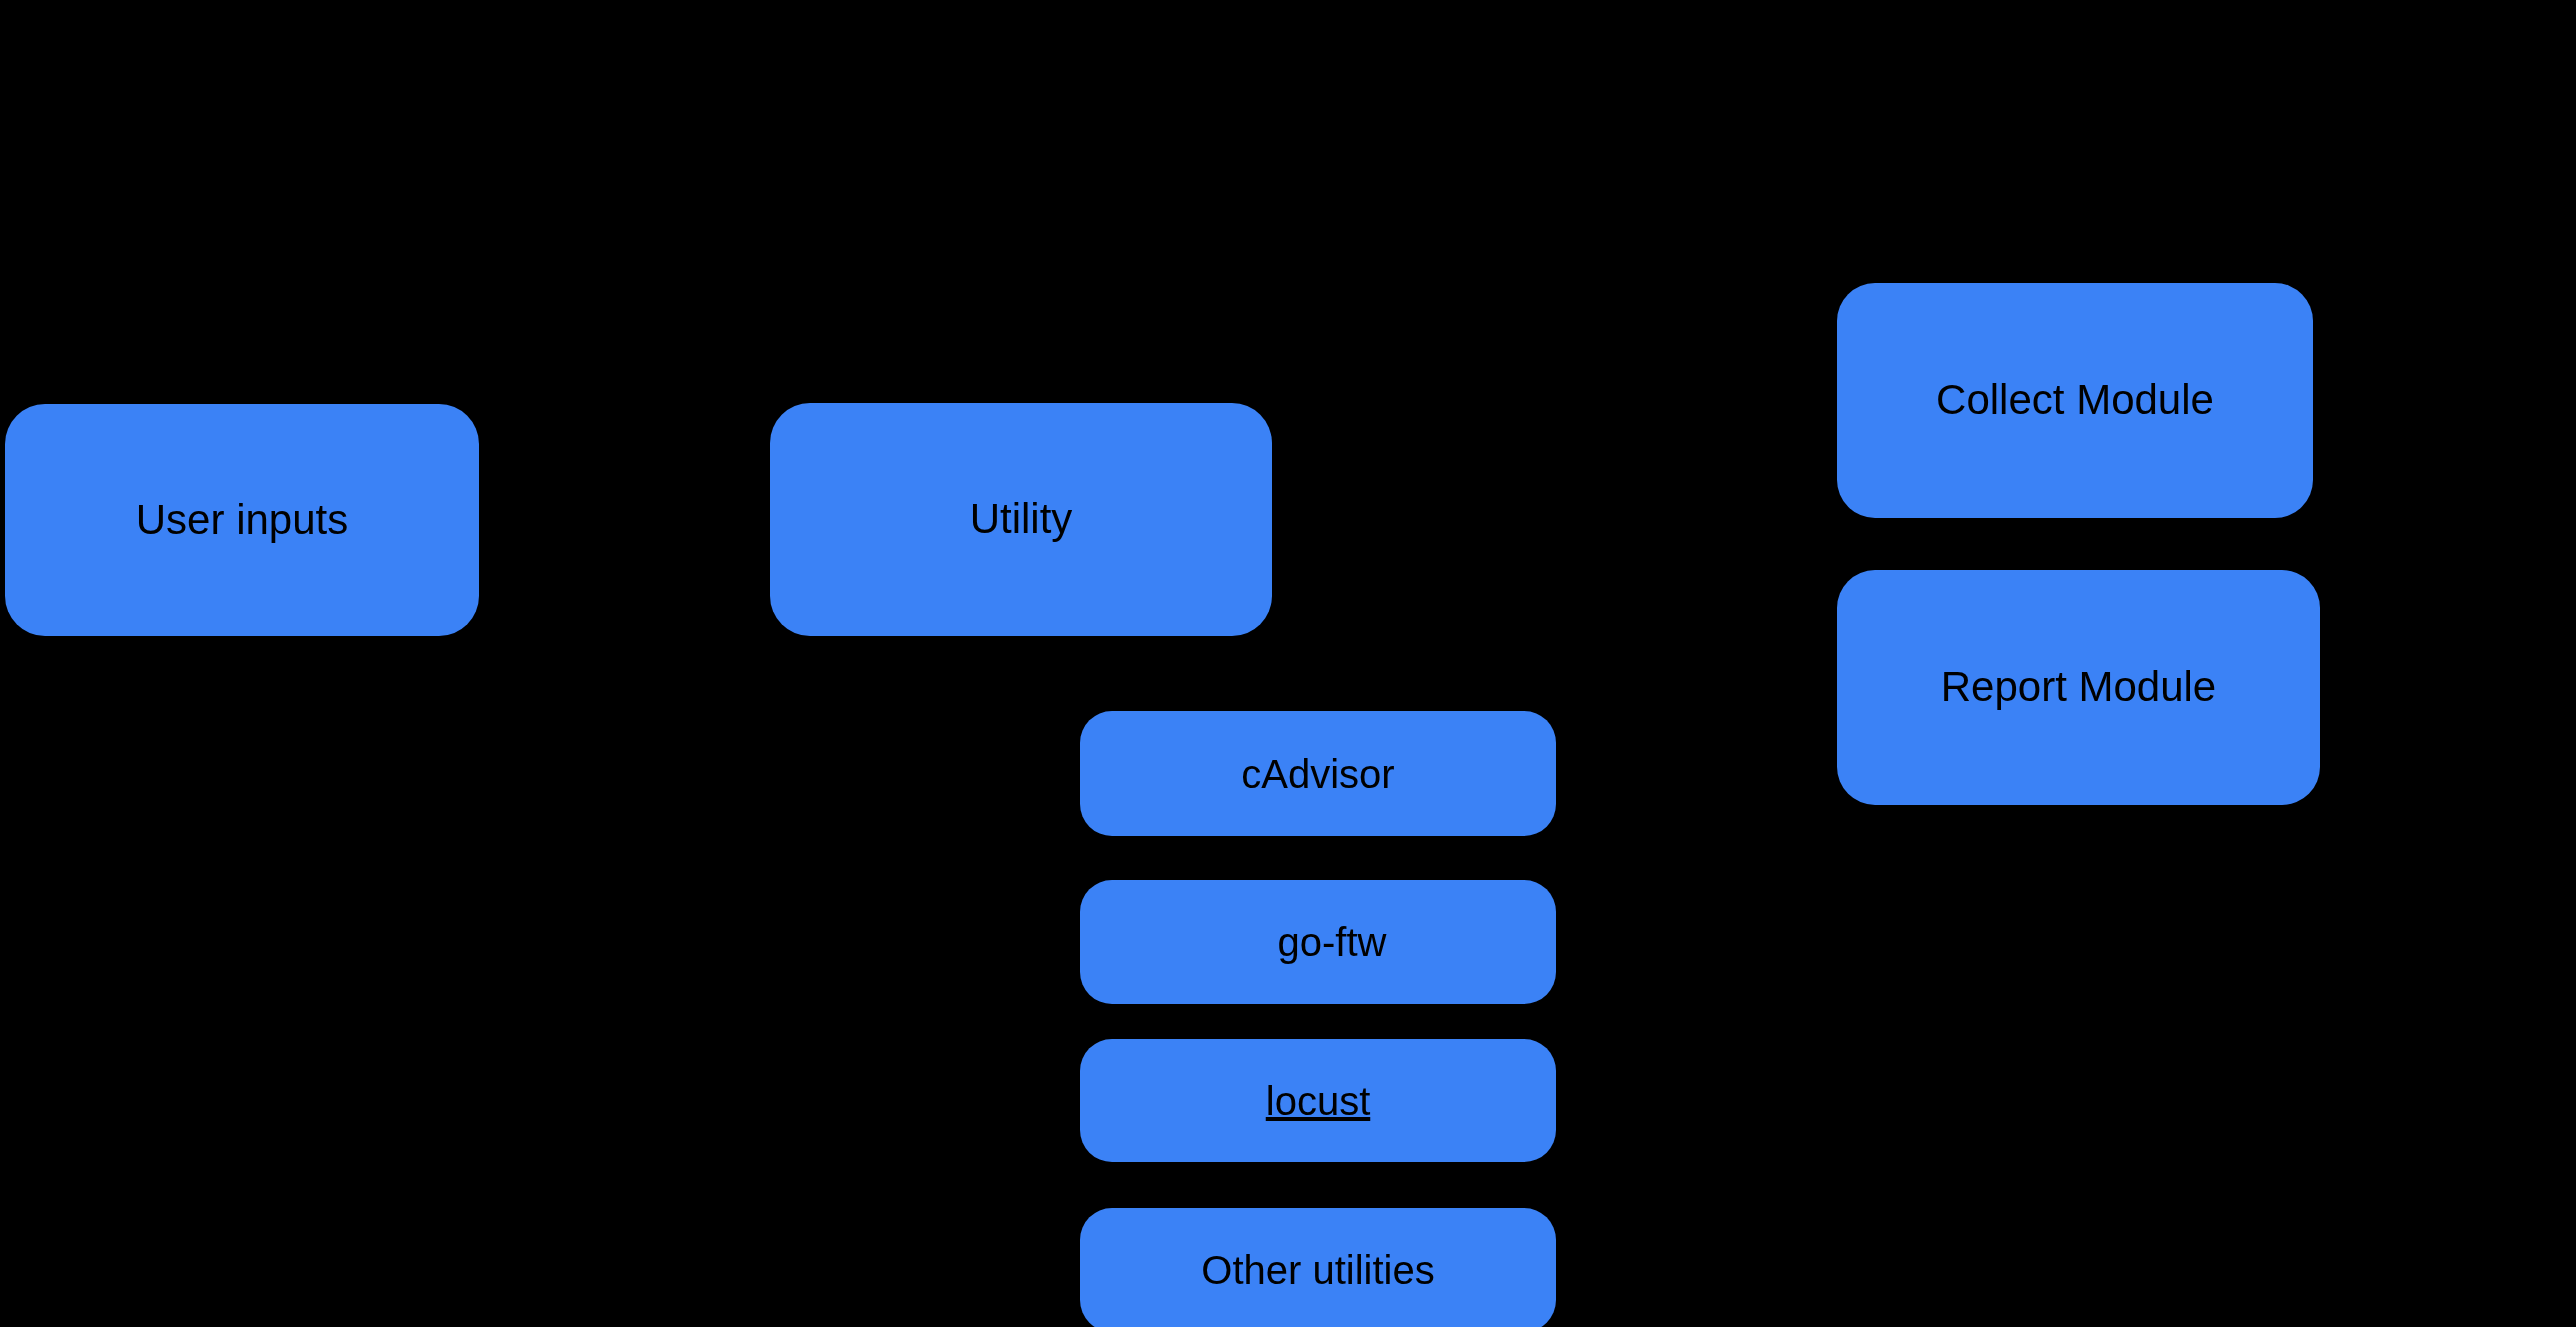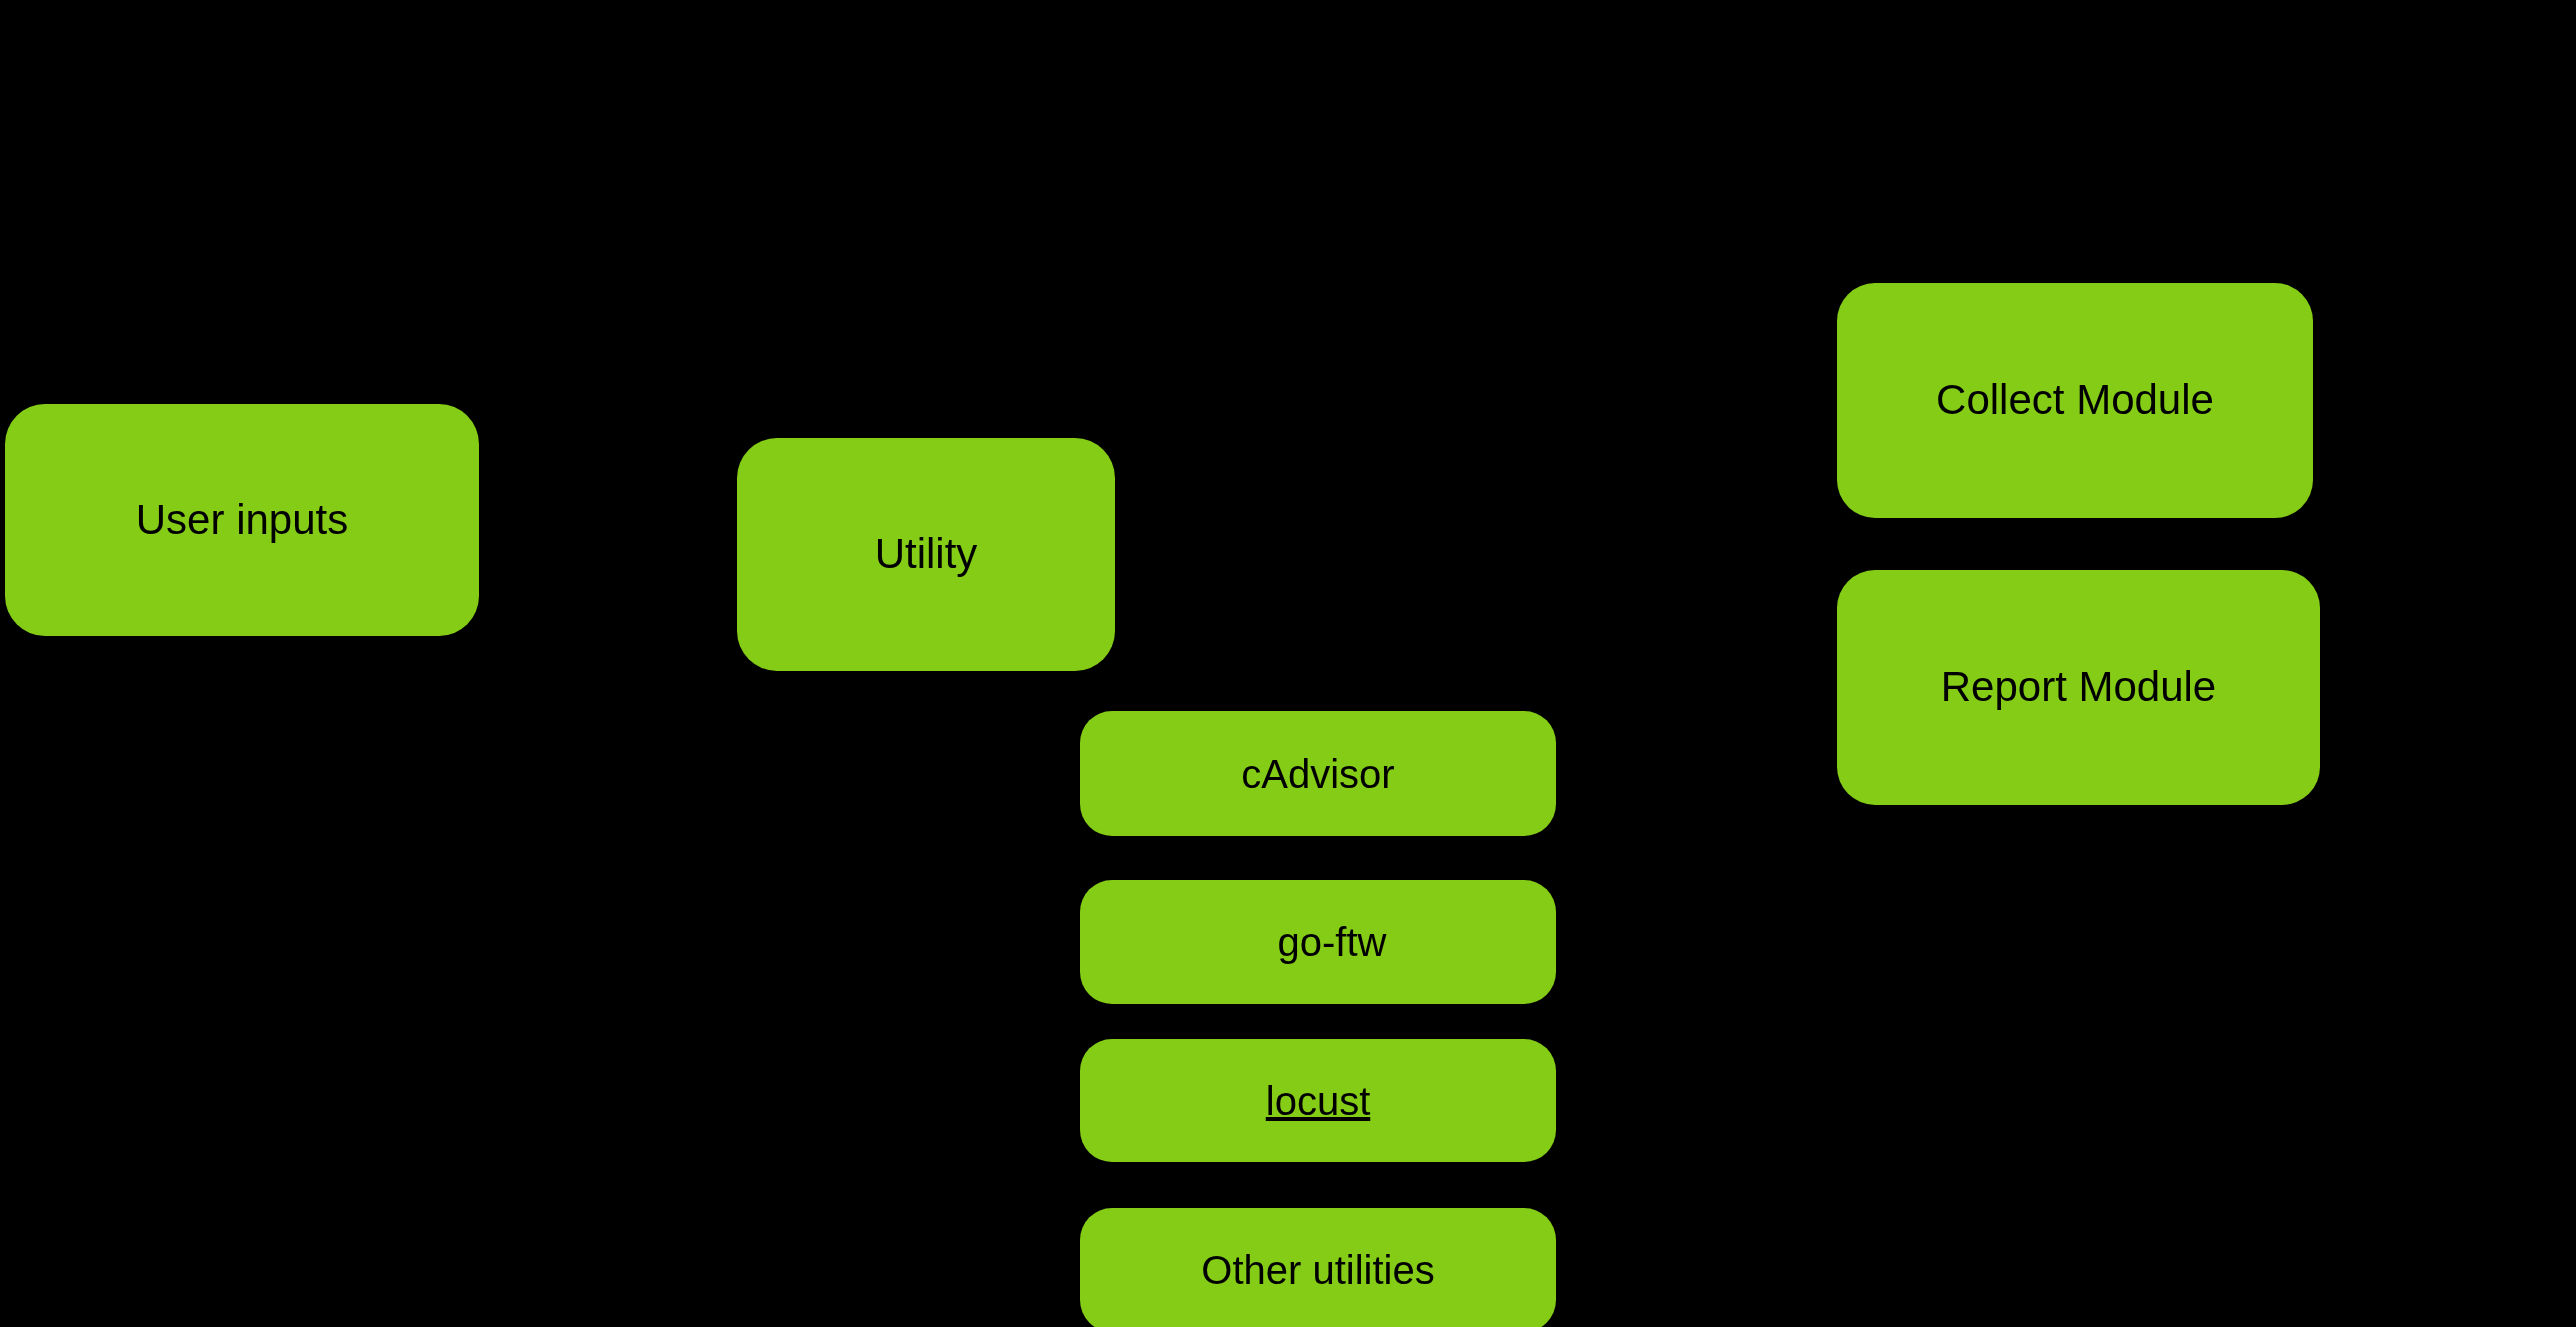--- a/index.html
+++ b/index.html
@@ -15,21 +15,21 @@
     font-family: "Liberation Sans", sans-serif;
   }
   #diagram-canvas {
     position: relative;
     width: 2576px;
     height: 1328px;
     background: #000000;
   }
   .node {
     position: absolute;
-    background: #84cc16;
+    background: #3b82f6;
     color: #000000;
     display: flex;
     align-items: center;
     justify-content: center;
     box-sizing: border-box;
     text-align: center;
     line-height: 1.1;
     font-family: "Liberation Sans", sans-serif;
     -webkit-font-smoothing: antialiased;
   }
@@ -51,21 +51,21 @@
     font-size: 42px;
   }
   
   .node--sub {
     border-radius: 32px;
     font-size: 40px;
   }
 
   
   #node-user-inputs   { left: 5px;    top: 404px;  width: 474px; height: 232px; }
-  #node-utility       { left: 737px;  top: 403px;  width: 378px; height: 233px; margin-top: 35px; }
+  #node-utility       { left: 770px;  top: 403px;  width: 502px; height: 233px; }
   #node-collect       { left: 1837px; top: 283px;  width: 476px; height: 235px; }
   #node-report        { left: 1837px; top: 570px;  width: 483px; height: 235px; }
   #node-cadvisor      { left: 1080px; top: 711px;  width: 476px; height: 125px; }
   #node-go-ftw        { left: 1080px; top: 880px;  width: 476px; height: 124px; padding-left: 28px; }
   #node-locust        { left: 1080px; top: 1039px; width: 476px; height: 123px; text-decoration: underline; }
   #node-other         { left: 1080px; top: 1208px; width: 476px; height: 124px; }
 </style>
 </head>
 <body>
 

